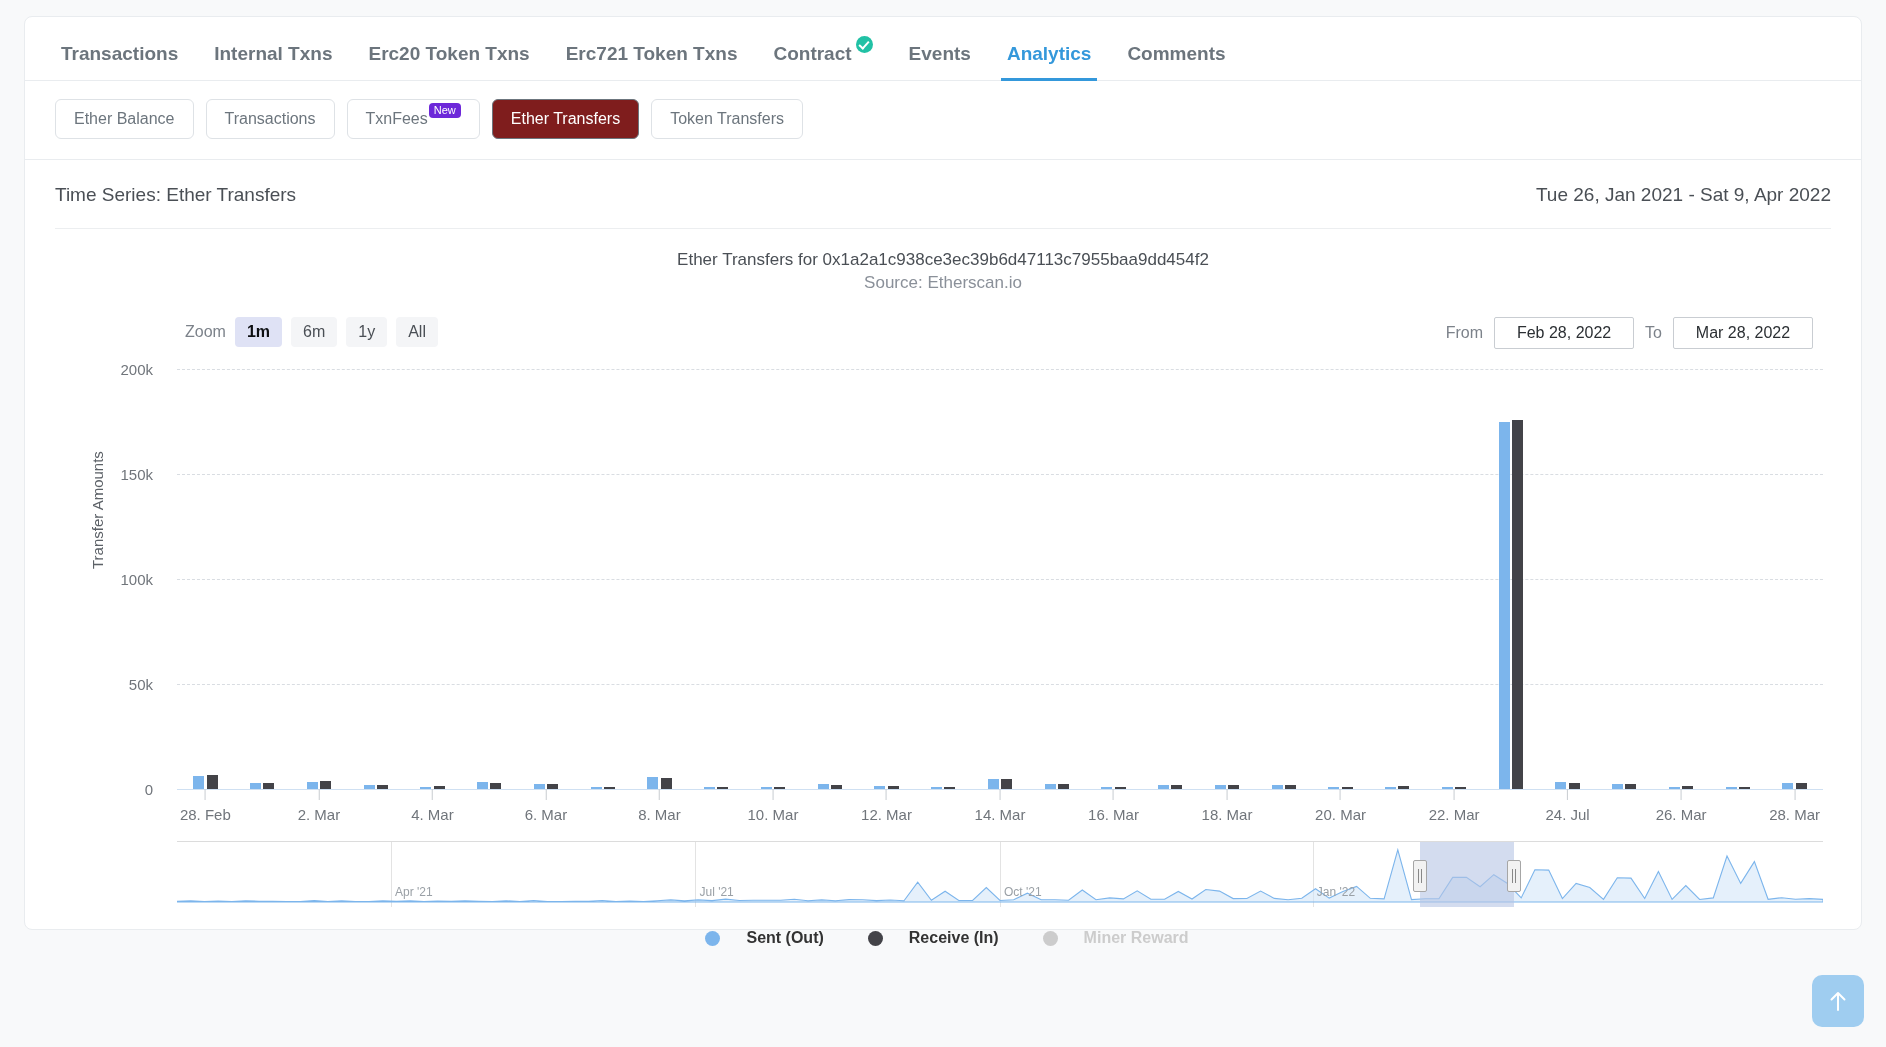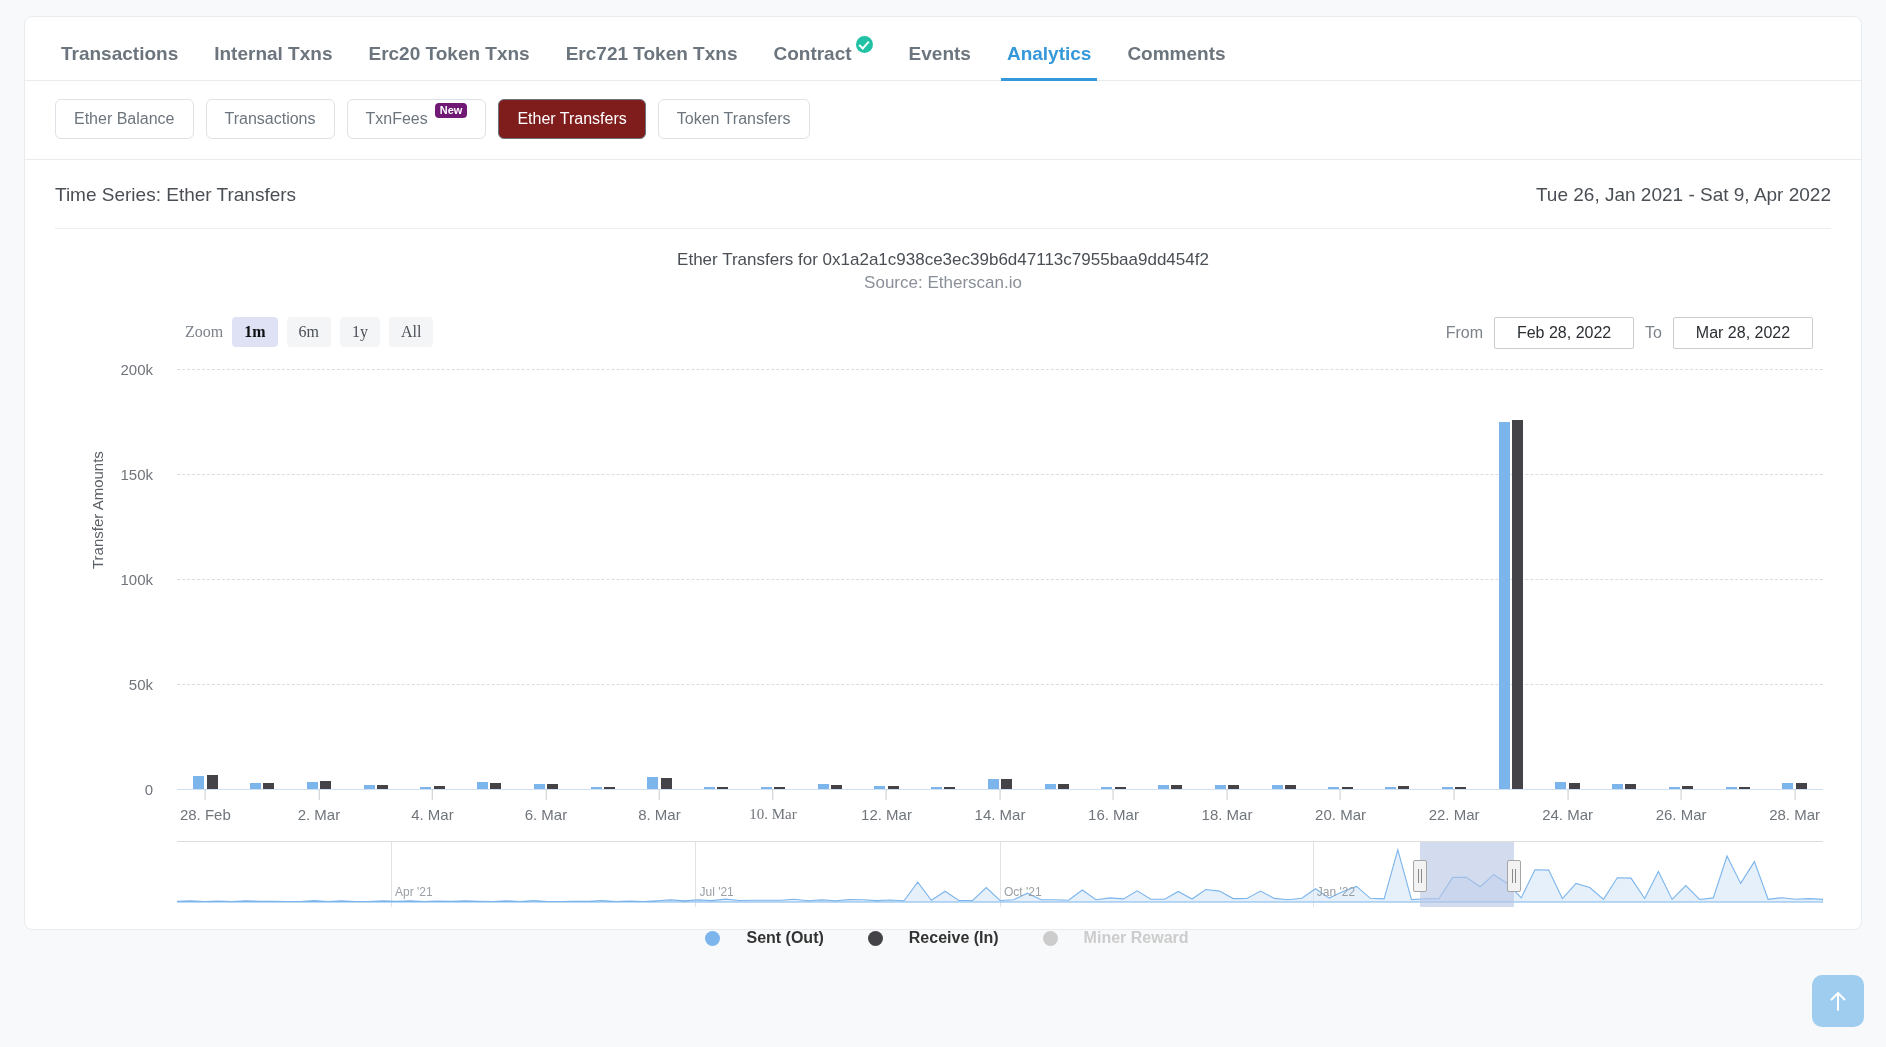--- a/index.html
+++ b/index.html
@@ -92,25 +92,25 @@
     font-size: 16px;
     cursor: pointer;
     white-space: nowrap;
   }
   .pill.selected {
     background: #7f1d1d;
     border-color: #6c757d;
     color: #ffffff;
   }
   .new-badge {
-    margin-left: 7px;
-    background: #701a75;
+    margin-left: 1px;
+    background: #6d28d9;
     color: #ffffff;
     font-size: 11px;
-    font-weight: bold;
+    font-weight: normal;
     border-radius: 4px;
     padding: 2px 5px;
     position: relative;
     top: -9px;
     line-height: 1;
   }
 
   
   .panel-head {
     display: flex;
@@ -148,21 +148,20 @@
     height: 34px;
   }
   .zoomgroup {
     position: absolute;
     left: 160px; top: 0;
     display: flex;
     align-items: center;
     gap: 9px;
     font-size: 16px;
     color: #7c828a;
-    font-family: Liberation Serif, serif;
   }
   .zoombtn {
     height: 30px;
     min-width: 40px;
     padding: 0 12px;
     display: inline-flex;
     align-items: center;
     justify-content: center;
     background: #f4f5f7;
     border-radius: 4px;
@@ -515,28 +514,28 @@
             <div class="bar recv" style="height: 6.51px; left: calc(98.2759% + 1.15px); background: rgb(67, 67, 72);"></div>
           </div>
         <div class="xaxis">
           <div class="axisline"></div>
           <div id="xticks">
               <div class="xtick" style="left: 1.72414%;"><span class="stem"></span><span>28. Feb</span></div>
               <div class="xtick" style="left: 8.62069%;"><span class="stem"></span><span>2. Mar</span></div>
               <div class="xtick" style="left: 15.5172%;"><span class="stem"></span><span>4. Mar</span></div>
               <div class="xtick" style="left: 22.4138%;"><span class="stem"></span><span>6. Mar</span></div>
               <div class="xtick" style="left: 29.3103%;"><span class="stem"></span><span>8. Mar</span></div>
-              <div class="xtick" style="left: 36.2069%; font-family: Liberation Serif, serif;"><span class="stem"></span><span>10. Mar</span></div>
+              <div class="xtick" style="left: 36.2069%;"><span class="stem"></span><span>10. Mar</span></div>
               <div class="xtick" style="left: 43.1034%;"><span class="stem"></span><span>12. Mar</span></div>
               <div class="xtick" style="left: 50%;"><span class="stem"></span><span>14. Mar</span></div>
               <div class="xtick" style="left: 56.8966%;"><span class="stem"></span><span>16. Mar</span></div>
               <div class="xtick" style="left: 63.7931%;"><span class="stem"></span><span>18. Mar</span></div>
               <div class="xtick" style="left: 70.6897%;"><span class="stem"></span><span>20. Mar</span></div>
               <div class="xtick" style="left: 77.5862%;"><span class="stem"></span><span>22. Mar</span></div>
-              <div class="xtick" style="left: 84.4828%;"><span class="stem"></span><span>24. Mar</span></div>
+              <div class="xtick" style="left: 84.4828%;"><span class="stem"></span><span>24. Jul</span></div>
               <div class="xtick" style="left: 91.3793%;"><span class="stem"></span><span>26. Mar</span></div>
               <div class="xtick" style="left: 98.2759%;"><span class="stem"></span><span>28. Mar</span></div>
             </div>
         </div>
       </div>
 
       <div class="navigator">
         <div class="nav-inner">
           <div id="navgrid">
               <div class="nav-gridline" style="left: 13%;"></div>

